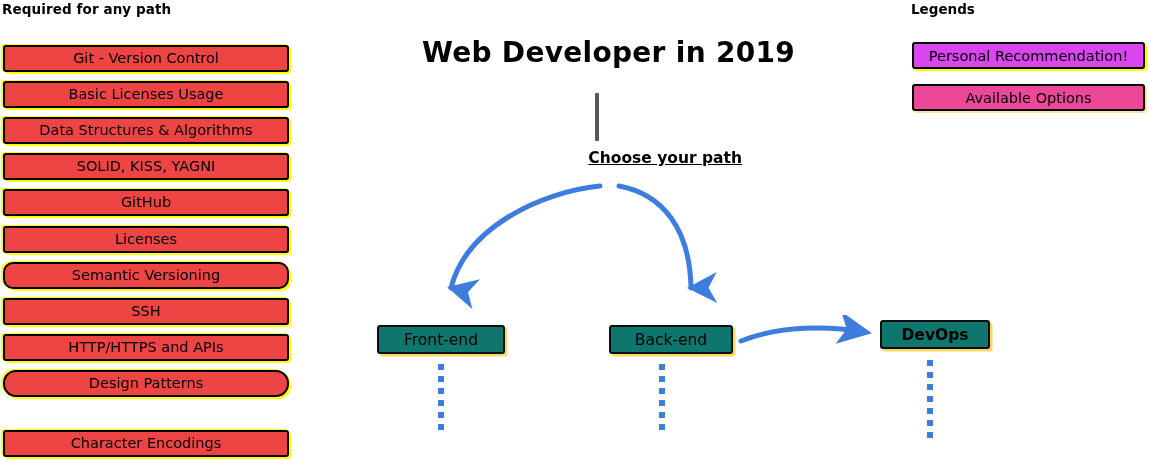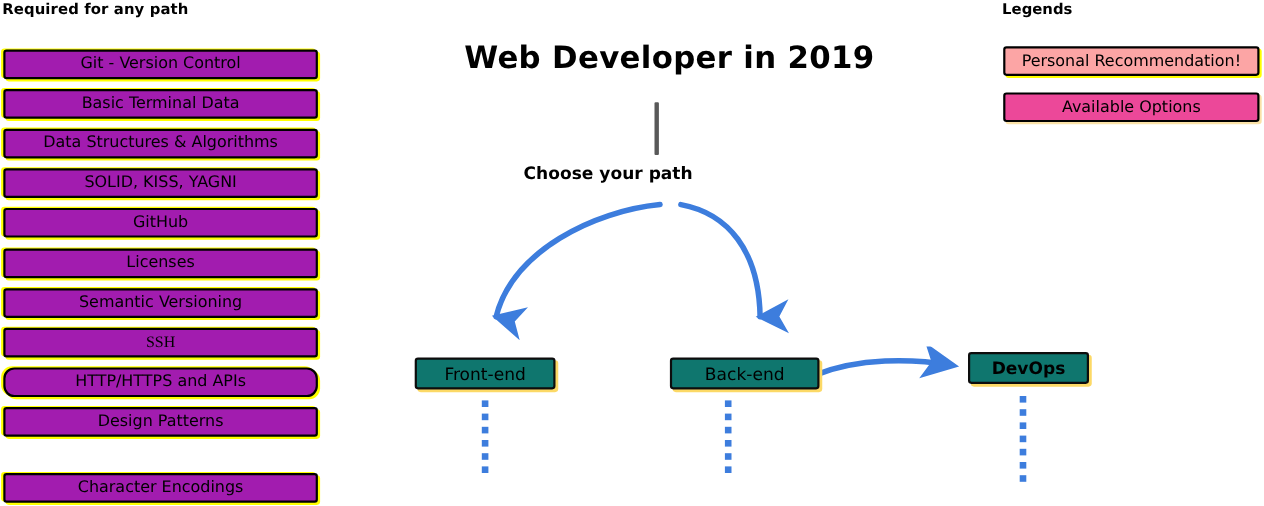--- a/index.html
+++ b/index.html
@@ -33,21 +33,21 @@
     color: #000000;
     letter-spacing: 0.1px;
     white-space: nowrap;
   }
   .req-item {
     position: absolute;
     left: 3px;
     width: 286px;
     height: 27px;
     box-sizing: border-box;
-    background: #a21caf;
+    background: #ef4444;
     border: 2.6px solid #000000;
     border-radius: 3px;
     box-shadow: 2px 2px 0 0 #ffff00, -2px -1px 0 0 #ffff00;
     display: flex;
     align-items: center;
     justify-content: center;
     color: #000000;
     font-size: 14.5px;
     line-height: 1;
     white-space: nowrap;
@@ -70,28 +70,29 @@
     position: absolute;
     left: 595px;
     top: 93px;
     width: 4px;
     height: 48px;
     background: #595959;
     border-radius: 1px;
   }
   #choose-path-label {
     position: absolute;
-    left: 476px;
+    left: 452px;
     top: 149px;
     width: 290px;
-    text-align: left;
+    text-align: right;
     font-size: 15.5px;
     font-weight: bold;
     color: #000000;
     white-space: nowrap;
+    text-decoration: underline;
   }
   #split-arrows {
     position: absolute;
     left: 400px;
     top: 170px;
     width: 340px;
     height: 155px;
   }
   #devops-arrow {
     position: absolute;
@@ -111,21 +112,21 @@
     border-radius: 3px;
     box-shadow: 2.5px 2.5px 0 0 #fcd966;
     display: flex;
     align-items: center;
     justify-content: center;
     color: #000000;
     font-size: 15.5px;
     white-space: nowrap;
   }
   #path-front-end { left: 377px; top: 325px; width: 128px; }
-  #path-back-end  { left: 609px; top: 325px; width: 136px; }
+  #path-back-end  { left: 609px; top: 325px; width: 124px; }
   #path-devops    { left: 880px; top: 320px; width: 110px; font-weight: bold; }
 
   
   .dot-trail {
     position: absolute;
     display: flex;
     flex-direction: column;
     align-items: center;
   }
   .dot-trail span {
@@ -166,46 +167,46 @@
     border-radius: 3px;
     display: flex;
     align-items: center;
     justify-content: center;
     color: #000000;
     font-size: 14.5px;
     white-space: nowrap;
   }
   #legend-recommended {
     top: 42px;
-    background: #fca5a5;
+    background: #d946ef;
     box-shadow: 2px 2px 0 0 #ffff00;
   }
   #legend-options {
     top: 84px;
     background: #ec4899;
     box-shadow: 2px 2px 0 0 #fae2a8;
   }
 </style>
 </head>
 <body>
 
 <div id="required-col">
 
   <div id="required-heading">Required for any path</div>
 
   <div class="req-item" style="top:45px;">Git - Version Control</div>
-  <div class="req-item" style="top:81px;">Basic Terminal Data</div>
+  <div class="req-item" style="top:81px;">Basic Licenses Usage</div>
   <div class="req-item" style="top:117px;">Data Structures &amp; Algorithms</div>
   <div class="req-item" style="top:153px;">SOLID, KISS, YAGNI</div>
   <div class="req-item" style="top:226px;">Licenses</div>
   <div class="req-item" style="top:189px;">GitHub</div>
-  <div class="req-item" style="top:262px;">Semantic Versioning</div>
-  <div class="req-item" style="top:298px;font-family:Liberation Serif, serif;">SSH</div>
-  <div class="req-item" style="top:334px;border-radius:10px;">HTTP/HTTPS and APIs</div>
-  <div class="req-item" style="top:370px;">Design Patterns</div>
+  <div class="req-item" style="top:262px;border-radius:10px;">Semantic Versioning</div>
+  <div class="req-item" style="top:298px;">SSH</div>
+  <div class="req-item" style="top:334px;">HTTP/HTTPS and APIs</div>
+  <div class="req-item" style="top:370px;border-radius:13px;">Design Patterns</div>
   <div class="req-item" style="top:430px;">Character Encodings</div>
 </div>
 
 <div id="main-title">Web Developer in 2019</div>
 
 <div id="title-stem"></div>
 
 <div id="choose-path-label">Choose your path</div>
 
 <svg id="split-arrows" viewBox="0 0 340 155">

